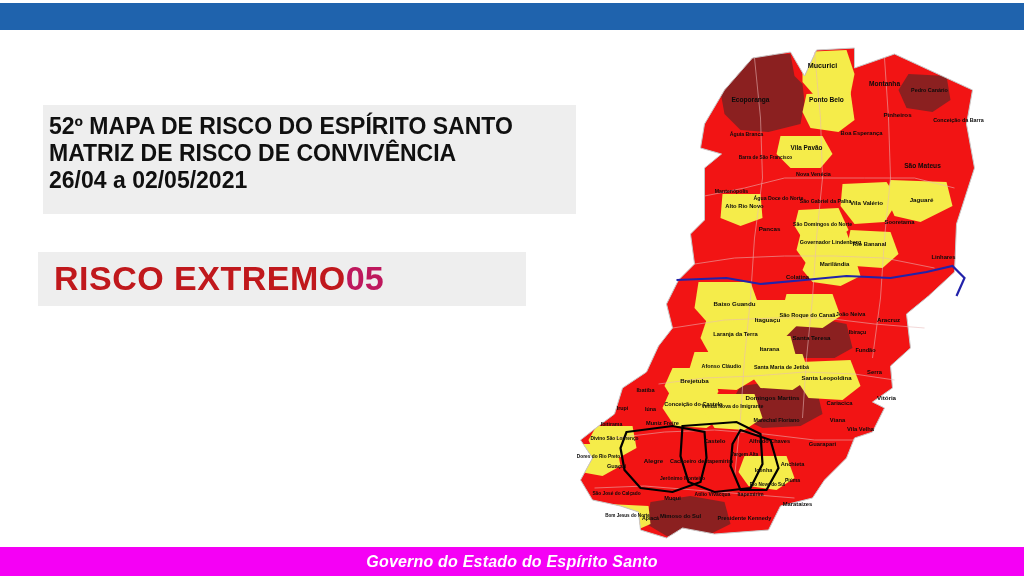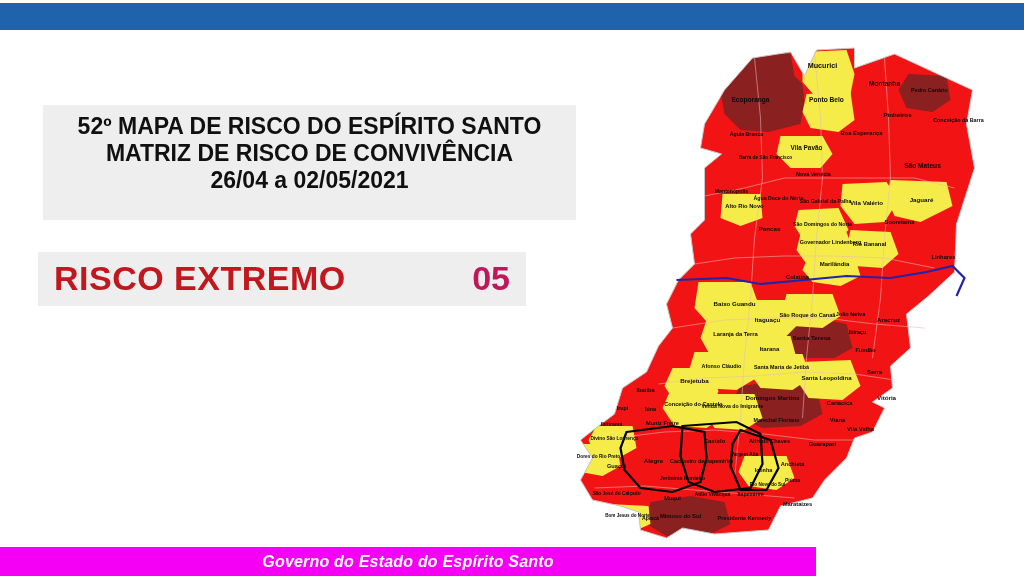--- a/index.html
+++ b/index.html
@@ -11,56 +11,55 @@
     overflow:hidden;position:relative;
   }
   #stage{position:absolute;inset:0;width:1024px;height:576px;background:#fff;}
 
   
   .topbar{
     position:absolute;left:0;top:3px;width:1024px;height:27px;
     background:#1f63ad;
   }
   .bottombar{
-    position:absolute;left:0;top:547px;width:816px;height:29px;
+    position:absolute;left:0;top:547px;width:1024px;height:29px;
     background:#f500f5;
     display:flex;align-items:center;justify-content:center;text-align:right;
   }
   .bottombar .gov{
     color:#ffffff;font-style:italic;font-weight:bold;
     font-size:16px;letter-spacing:.2px;
     font-family:"Liberation Sans","DejaVu Sans",sans-serif;
   }
 
   
   .titlebox{
     position:absolute;left:43px;top:105px;width:533px;
     background:#eeeeee;
-    padding:8px 6px 26px 6px;
+    padding:8px 6px 20px 6px;
     box-sizing:border-box;
-    text-align:center;
+    text-align:left;
   }
   .titlebox .line{
     color:#101010;font-weight:bold;
     font-size:23px;line-height:27px;
     white-space:nowrap;
     font-family:"Liberation Sans","DejaVu Sans",sans-serif;
   }
 
   
   .legendbox{
     position:absolute;left:38px;top:252px;width:488px;
     background:#eeeeee;
     padding:6px 16px 8px 16px;
     box-sizing:border-box;
   }
   .legrow{
-    display:flex;align-items:baseline;justify-content:space-between;
+    display:flex;align-items:baseline;justify-content:flex-start;
     line-height:40px;
-    gap:27px;
   }
   .legrow .lbl{
     font-weight:bold;font-size:34px;letter-spacing:.5px;
     white-space:nowrap;
     font-family:"Liberation Sans","DejaVu Sans",sans-serif;
   }
   .legrow .cnt{
     font-weight:bold;font-size:34px;
     font-family:"Liberation Sans","DejaVu Sans",sans-serif;
   }

